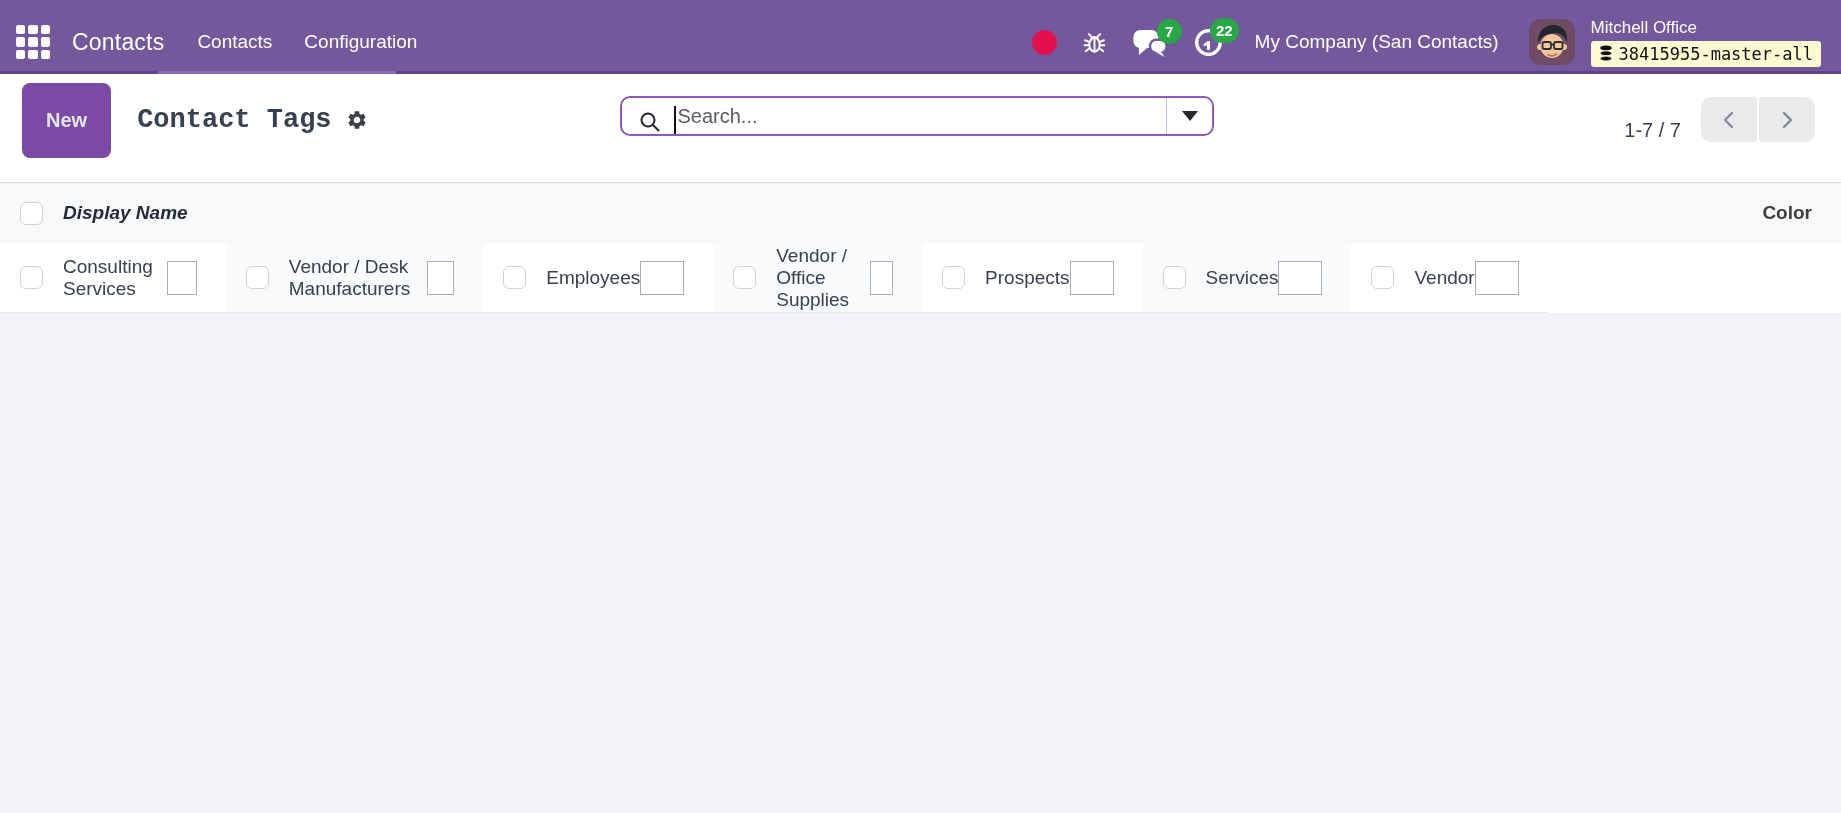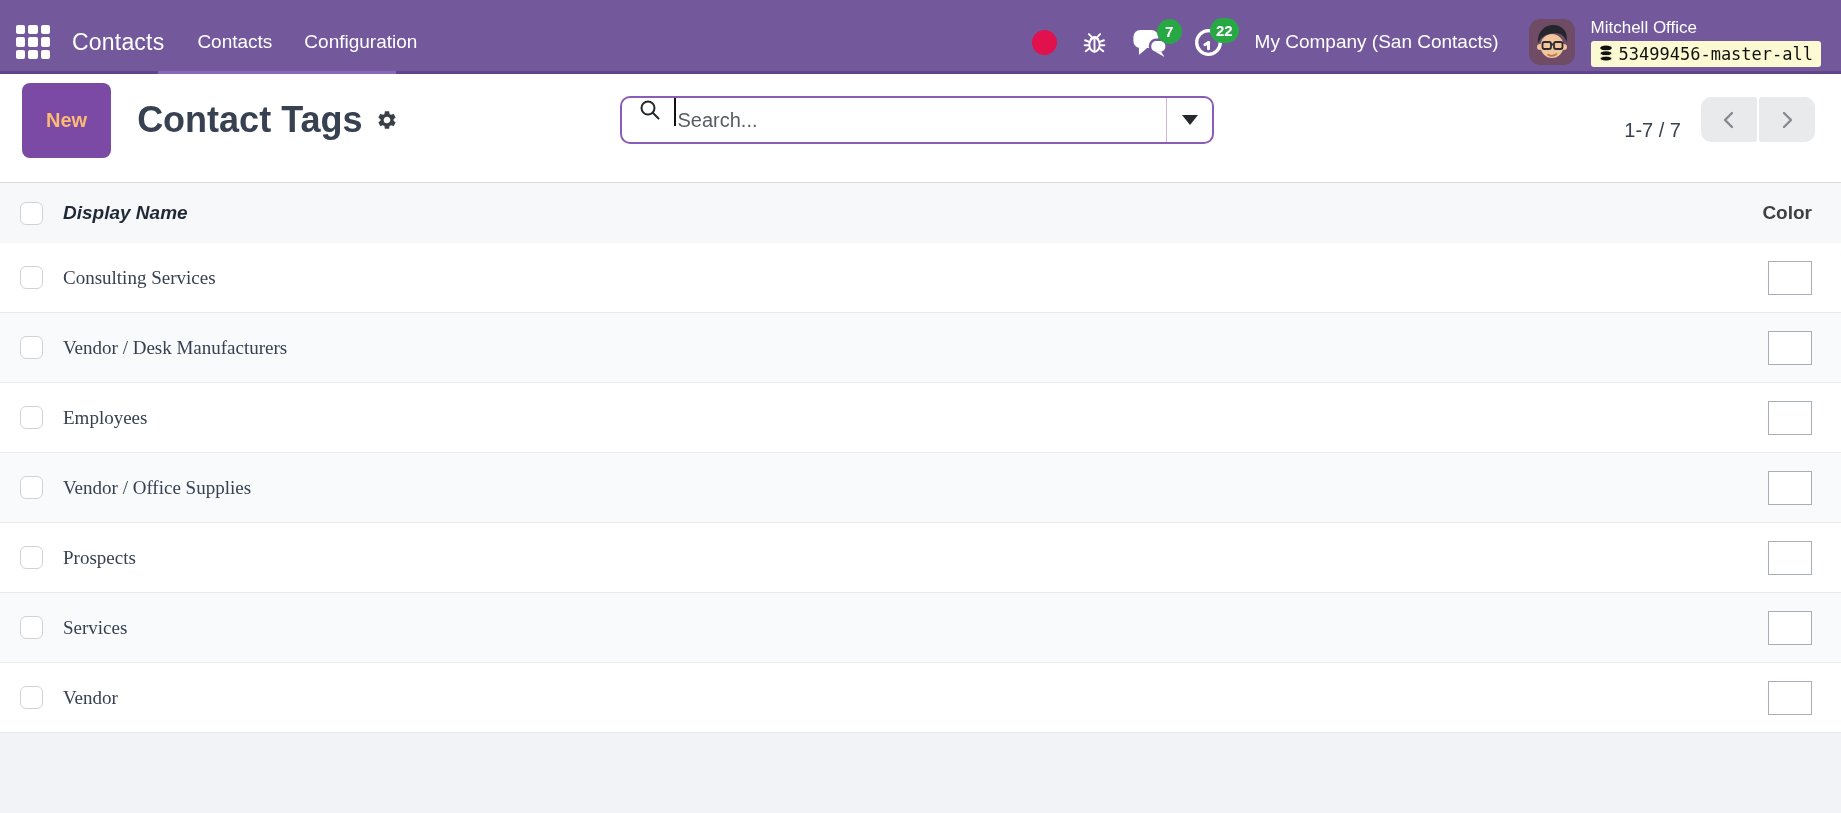--- a/index.html
+++ b/index.html
@@ -32,26 +32,26 @@
   .company{font-size:19px;margin:0 6px;cursor:pointer;white-space:nowrap;}
   .avatar{width:46px;height:46px;border-radius:11px;overflow:hidden;flex:0 0 46px;cursor:pointer;}
   .user-block{display:flex;flex-direction:column;gap:3px;margin-left:-8px;cursor:pointer;}
   .user-name{font-size:17px;color:#fff;}
   .db-badge{display:flex;align-items:center;gap:6px;background:var(--db-badge-bg,#FCFAD2);color:#111;
             font-family:"DejaVu Sans Mono",monospace;font-size:17px;padding:3px 8px;border-radius:3px;}
 
   
   .control-panel{height:92px;flex:0 0 92px;background:#fff;position:relative;display:flex;align-items:center;}
   .cp-left{display:flex;align-items:center;margin-left:22px;}
-  .btn-new{background:var(--primary,#7A4AA4);color:#fdba74;border:none;border-radius:8px;font-size:20px;
+  .btn-new{background:var(--primary,#7A4AA4);color:#e5e5e5;border:none;border-radius:8px;font-size:20px;
            font-weight:600;padding:26px 24px;cursor:pointer;font-family:inherit;}
-  .cp-title{font-size:36px;color:#374151;margin-left:26px;white-space:nowrap;}
+  .cp-title{font-size:27px;color:#374151;margin-left:26px;white-space:nowrap;font-family:Liberation Mono, monospace;}
   .cp-gear{margin-left:14px;display:flex;align-items:center;cursor:pointer;}
-  .searchbar{position:absolute;left:620px;top:22px;width:594px;height:48px;border:2px solid #8A5CB8;
-             border-radius:10px;display:flex;align-items:flex-start;background:#fff;}
+  .searchbar{position:absolute;left:620px;top:22px;width:594px;height:40px;border:2px solid #8A5CB8;
+             border-radius:10px;display:flex;align-items:flex-end;background:#fff;}
   .searchbar .mag{margin:0 12px 0 16px;display:flex;align-items:center;}
   .search-caret{width:1.5px;height:28px;background:#111;margin-right:2px;}
   .search-input{flex:1;border:none;outline:none;font-size:20px;font-family:inherit;color:#212529;background:transparent;height:100%;}
   .search-input::placeholder{color:#575D63;opacity:1;}
   .search-toggle{width:46px;align-self:stretch;border-left:1px solid #C9B8E0;display:flex;align-items:center;
                  justify-content:center;cursor:pointer;}
   .tri-down{width:0;height:0;border-left:8px solid transparent;border-right:8px solid transparent;border-top:10px solid #25282C;}
   .pager{position:absolute;right:26px;top:23px;display:flex;align-items:flex-end;}
   .pager-text{font-size:20px;color:#374151;margin-right:20px;cursor:pointer;}
   .pager-btns{display:flex;gap:2px;}
@@ -60,21 +60,21 @@
   .pager-btn:first-child{border-top-right-radius:3px;border-bottom-right-radius:3px;}
   .pager-btn:last-child{border-top-left-radius:3px;border-bottom-left-radius:3px;}
 
   
   .gap-strip{height:16px;flex:0 0 16px;background:#fff;}
   .table-head{height:61px;flex:0 0 61px;background:#F7F8FA;border-top:1px solid #D9DBDE;display:flex;
               align-items:center;padding:0 29px 0 20px;}
   .cb{width:23px;height:23px;border:1px solid #CFD3D7;border-radius:6px;background:#fff;flex:0 0 23px;cursor:pointer;}
   .head-name{font-size:19px;font-weight:bold;color:#1F2937;margin-left:20px;cursor:pointer;font-style:italic;}
   .head-color{font-size:19px;font-weight:bold;color:#404040;margin-left:auto;cursor:pointer;}
-  .rows{display:flex;flex-direction:column;font-family:Liberation Serif, serif;}
+  .rows{display:flex;}
   .row{height:70px;flex:0 0 70px;display:flex;align-items:center;padding:0 29px 0 20px;
        border-bottom:1px solid #E8EAED;background:#fff;cursor:pointer;}
   .row:nth-child(even){background:#F9FAFB;}
   .row-name{font-size:19px;color:#374151;margin-left:20px;}
   .swatch{margin-left:auto;width:44px;height:34px;border:1px solid #A8AEB8;background:#fff;padding:2px;}
   .swatch-inner{width:100%;height:100%;}
   .footer-area{flex:1;background:#F2F3F6;}
   svg{display:block;}
 </style>
 </head>
@@ -156,21 +156,21 @@
     </div>
 
     <div class="user-block">
       <span class="user-name">Mitchell Office</span>
       <span class="db-badge">
         <svg width="14" height="17" viewBox="0 0 14 17">
           <ellipse cx="7" cy="3" rx="5.8" ry="2.5" fill="#111"></ellipse>
           <ellipse cx="7" cy="8.3" rx="5.8" ry="2.5" fill="#111" stroke="#FCFAD2" stroke-width="1"></ellipse>
           <ellipse cx="7" cy="13.6" rx="5.8" ry="2.5" fill="#111" stroke="#FCFAD2" stroke-width="1"></ellipse>
         </svg>
-        <span>53499456-master-all</span>
+        <span>38415955-master-all</span>
       </span>
     </div>
   </div>
   <div class="nav-underline"></div>
 </header>
 
 <section class="control-panel">
   <div class="cp-left">
     <button class="btn-new">New</button>
     <h1 class="cp-title">Contact Tags</h1>

